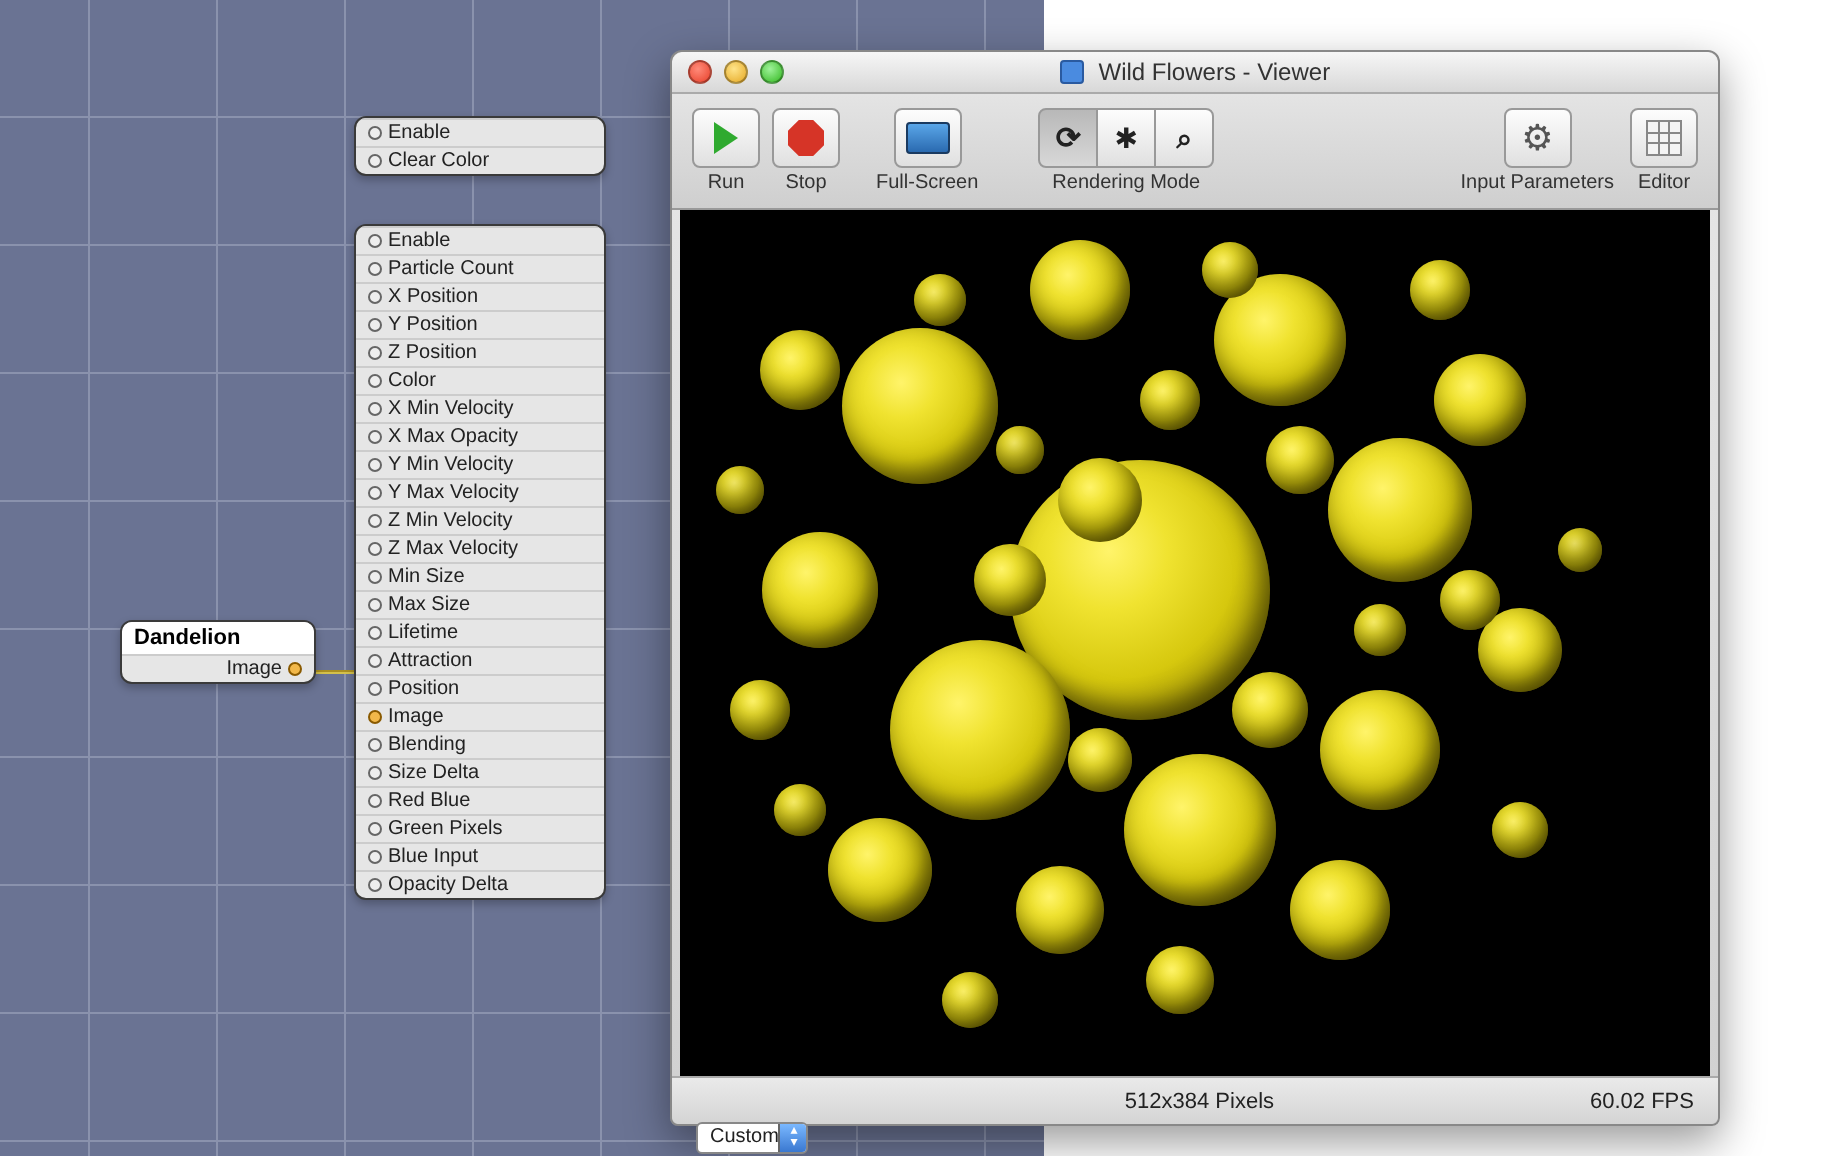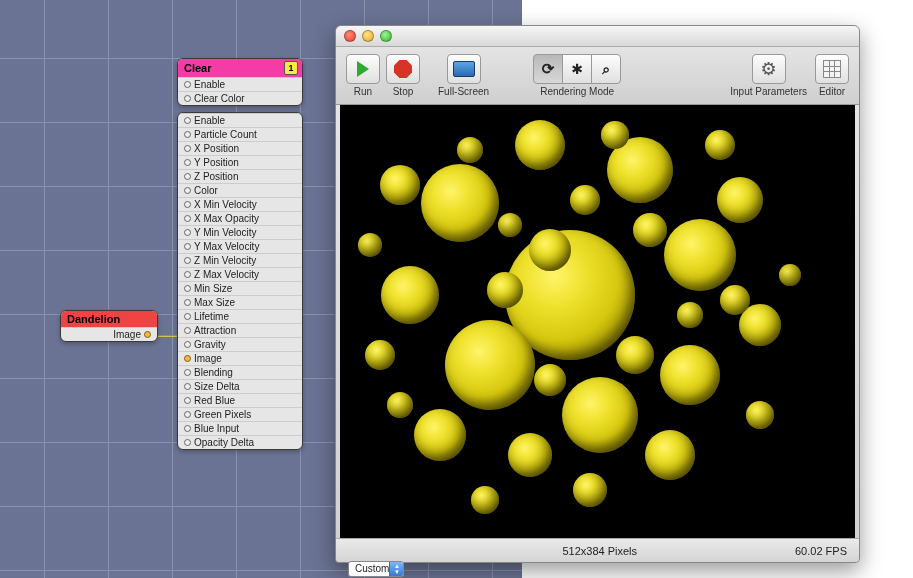--- a/index.html
+++ b/index.html
@@ -26,21 +26,21 @@
   font-size: 10px;
   overflow: hidden;
 }
 .node-header {
   display: flex; align-items: center; justify-content: space-between;
   padding: 2px 4px 2px 6px;
   font-weight: bold;
   font-size: 11px;
 }
 .node-header.pink { background: #f53ca6; color: #000; }
-.node-header.teal { background: #ef4444; color: #000; align-items: center; }
+.node-header.teal { background: #ffffff; color: #000; align-items: center; }
 .node-badge {
   background: #f7e94a; width: 14px; height: 14px; border: 1px solid #555;
   border-radius: 2px; display: flex; align-items: center; justify-content: center;
   font-size: 9px; font-weight: bold;
 }
 .node-port {
   display: flex; align-items: center; gap: 3px;
   padding: 1px 6px;
   font-size: 10px; color: #222;
   border-top: 1px solid #ccc;
@@ -146,24 +146,20 @@
     <div class="node-header teal">
       <span>Dandelion</span>
     </div>
     <div class="node-port right">
       <span>Image</span>
       <span class="ring filled"></span>
     </div>
   </div>
 
   <div class="node" style="left:177px; top:58px; width:126px;">
-    <div class="node-header pink">
-      <span>Clear</span>
-      <span class="node-badge">1</span>
-    </div>
     <div id="clear-ports">
         <div class="node-port">
           <span class="ring"></span>
           <span>Enable</span>
         </div>
         <div class="node-port">
           <span class="ring"></span>
           <span>Clear Color</span>
         </div>
       </div>
@@ -230,21 +226,21 @@
         <div class="node-port">
           <span class="ring"></span>
           <span>Lifetime</span>
         </div>
         <div class="node-port">
           <span class="ring"></span>
           <span>Attraction</span>
         </div>
         <div class="node-port">
           <span class="ring"></span>
-          <span>Gravity</span>
+          <span>Position</span>
         </div>
         <div class="node-port">
           <span class="ring filled"></span>
           <span>Image</span>
         </div>
         <div class="node-port">
           <span class="ring"></span>
           <span>Blending</span>
         </div>
         <div class="node-port">
@@ -271,36 +267,40 @@
   </div>
 </div>
 
 <div class="window">
   <div class="titlebar">
     <div class="traffic">
       <span class="t-red"></span>
       <span class="t-yel"></span>
       <span class="t-grn"></span>
     </div>
+    <div class="win-title">
+      <span class="win-title-icon"></span>
+      <span>Wild Flowers - Viewer</span>
+    </div>
   </div>
 
   <div class="toolbar">
     <div class="tool-group" style="margin-right:6px;justify-content:space-between;">
       <div class="tool-btn">
           <div class="play-tri"></div>
         </div>
       <span class="lbl">Run</span>
     </div>
     <div class="tool-group" style="margin-right:18px;">
       <div class="tool-btn">
           <div class="stop-oct"></div>
         </div>
       <span class="lbl">Stop</span>
     </div>
-    <div class="tool-group" style="margin-right:44px;">
+    <div class="tool-group" style="margin-right:30px;">
       <div class="tool-btn">
           <div class="screen-rect"></div>
         </div>
       <span class="lbl">Full-Screen</span>
     </div>
     <div class="tool-group" style="margin-right:auto;">
       <div class="seg">
         <div class="tool-btn active">
             <span class="reload-ico">⟳</span>
           </div>

